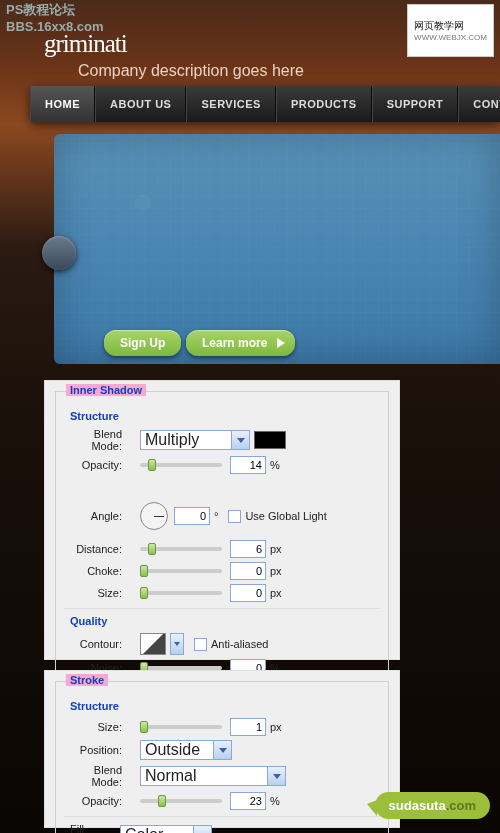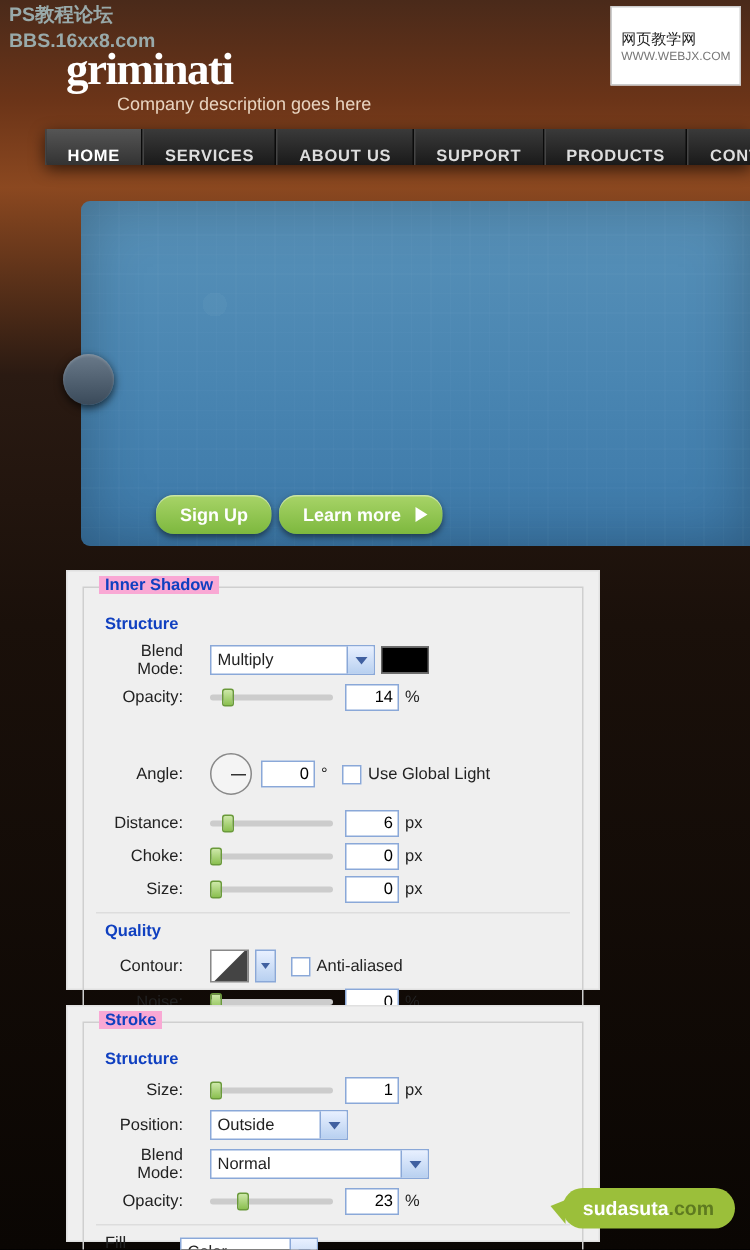--- a/index.html
+++ b/index.html
@@ -1,23 +1,23 @@
 <!DOCTYPE html>
 <html><head>
 <meta charset="utf-8">
 <style>
 *{margin:0;padding:0;box-sizing:border-box;font-family:Tahoma,Arial,sans-serif}
 body{width:500px;height:833px;background:#000;overflow:hidden}
 .page{width:500px;height:833px;background:linear-gradient(180deg,#4a2a1a 0%,#6b3418 8%,#8b4820 15%,#2a1a12 30%,#1a100a 50%,#0a0603 100%);position:relative}
 .watermark-left{position:absolute;left:6px;top:2px;color:#9aa;font-size:13px;line-height:1.3;z-index:10;font-weight:600}
 .watermark-right{position:absolute;right:6px;top:4px;background:#fff;padding:14px 6px;font-size:10px;color:#222;z-index:10;border:1px solid #ccc}
 .watermark-right .sub{font-size:8px;color:#777}
-.logo{position:absolute;left:44px;top:30px;color:#fff;font-size:30px;font-weight:700;letter-spacing:-1px;font-family:Georgia,serif}
-.tagline{position:absolute;left:78px;top:62px;color:#e8d4c0;font-size:12px}
-.nav{position:absolute;left:30px;top:86px;width:470px;height:24px;background:linear-gradient(180deg,#3a3a3a,#1a1a1a);border-radius:4px 0 0 4px;display:flex;box-shadow:0 3px 10px rgba(0,0,0,.6)}
+.logo{position:absolute;left:44px;top:30px;color:#fff;font-size:25px;font-weight:400;letter-spacing:-1px;font-family:Georgia,serif}
+.tagline{position:absolute;left:78px;top:62px;color:#e8d4c0;font-size:16px}
+.nav{position:absolute;left:30px;top:86px;width:470px;height:36px;background:linear-gradient(180deg,#3a3a3a,#1a1a1a);border-radius:4px 0 0 4px;display:flex;box-shadow:0 3px 10px rgba(0,0,0,.6)}
 .nav-item{padding:0 14px;line-height:36px;color:#ddd;font-size:11px;font-weight:700;letter-spacing:0.5px;border-right:1px solid #0a0a0a;border-left:1px solid #444;cursor:pointer;white-space:nowrap}
 .nav-item.active{background:linear-gradient(180deg,#555,#333);color:#fff}
 .hero{position:absolute;left:54px;top:134px;width:446px;height:230px;background:linear-gradient(180deg,#5891b8 0%,#4a86b2 50%,#3c78a8 100%);border-radius:6px 0 0 6px;box-shadow:inset 0 0 40px rgba(0,0,0,.25)}
 .hero:before{content:"";position:absolute;inset:0;background:repeating-linear-gradient(0deg,transparent 0 12px,rgba(255,255,255,.03) 12px 13px),repeating-linear-gradient(90deg,transparent 0 12px,rgba(255,255,255,.03) 12px 13px),radial-gradient(circle at 20% 30%,rgba(255,255,255,.05) 0 8px,transparent 8px);opacity:.6}
 .knob{position:absolute;left:42px;top:236px;width:34px;height:34px;border-radius:50%;background:linear-gradient(180deg,#6a7a8a,#3a4a5a);box-shadow:0 2px 6px rgba(0,0,0,.7),inset 0 1px 2px rgba(255,255,255,.2)}
 .btn{position:absolute;height:26px;border-radius:12px;background:linear-gradient(180deg,#a8d468,#7db83e);color:#fff;font-size:12px;font-weight:700;line-height:26px;padding:0 16px;box-shadow:0 2px 4px rgba(0,0,0,.5),inset 0 1px 0 rgba(255,255,255,.4);cursor:pointer}
 .btn-signup{left:104px;top:330px}
 .btn-learn{left:186px;top:330px;padding-right:28px}
 .arrow{position:absolute;right:10px;top:8px;width:0;height:0;border-left:8px solid #fff;border-top:5px solid transparent;border-bottom:5px solid transparent}
 .panel{position:absolute;background:#efefef;border:1px solid #e0e0e0;font-size:11px;color:#222}
@@ -25,21 +25,21 @@
 .panel2{left:44px;top:670px;width:356px;height:158px}
 .fieldset{position:relative;margin:10px;border:1px solid #cfcfcf;padding:18px 8px 10px}
 .legend{position:absolute;top:-8px;left:10px;background:#f9a8d4;padding:0 4px;color:#1040c0;font-weight:700;font-size:11px}
 .sub-legend{color:#1040c0;font-size:11px;font-weight:700;margin:0 0 6px 6px}
 .row{display:flex;align-items:center;margin:4px 0}
 .lbl{width:76px;text-align:right;padding-right:18px;font-size:11px}
 .slider{flex:0 0 82px;height:4px;background:#ccc;position:relative;border-radius:2px;margin-right:8px}
 .slider .thumb{position:absolute;left:8px;top:-4px;width:8px;height:12px;background:linear-gradient(180deg,#cde8a8,#8bc050);border:1px solid #6a9a3a;border-radius:2px}
 .numbox{width:36px;height:18px;border:1px solid #8aa8d8;background:#fff;text-align:right;padding:1px 3px;font-size:11px}
 .unit{margin-left:4px;font-size:11px}
-.select{height:20px;border:1px solid #8aa8d8;background:#fff;display:flex;align-items:center;position:relative;font-size:11px;padding:0 20px 0 4px;cursor:pointer}
+.select{height:20px;border:1px solid #8aa8d8;background:#fff;display:flex;align-items:center;position:relative;font-size:16px;padding:0 20px 0 4px;cursor:pointer}
 .select .chev{position:absolute;right:0;top:0;width:18px;height:18px;background:linear-gradient(180deg,#e8f0ff,#b8d0f0);border-left:1px solid #8aa8d8;display:flex;align-items:center;justify-content:center}
 .select .chev:after{content:"";border-left:4px solid transparent;border-right:4px solid transparent;border-top:5px solid #4060a0}
 .swatch{width:32px;height:18px;background:#000;border:1px solid #666;margin-left:4px}
 .angle-dial{width:28px;height:28px;border:1px solid #888;border-radius:50%;background:#f4f4f4;position:relative;margin-right:6px}
 .angle-dial:after{content:"";position:absolute;left:50%;top:50%;width:10px;height:1px;background:#333;transform-origin:left}
 .chk{width:13px;height:13px;border:1px solid #8aa8d8;background:#fff;margin-right:4px;display:inline-block;vertical-align:middle}
 .contour-sw{width:26px;height:22px;border:1px solid #888;background:linear-gradient(135deg,#fff 49%,#444 51%);margin-right:4px;vertical-align:middle;display:inline-block}
 .contour-chev{width:14px;height:22px;border:1px solid #8aa8d8;background:linear-gradient(180deg,#e8f0ff,#b8d0f0);display:inline-flex;align-items:center;justify-content:center;margin-right:10px;vertical-align:middle}
 .contour-chev:after{content:"";border-left:3px solid transparent;border-right:3px solid transparent;border-top:4px solid #4060a0}
 .hr{border:0;border-top:1px solid #ddd;margin:6px 0}
@@ -55,24 +55,24 @@
     <span>PS教程论坛</span><br><span>BBS.16xx8.com</span>
   </div>
   <div class="watermark-right">
     <span>网页教学网</span><div class="sub">WWW.WEBJX.COM</div>
   </div>
   <div class="logo">griminati</div>
   <div class="tagline">Company description goes here</div>
 
   <div class="nav">
     <div class="nav-item active">HOME</div>
+    <div class="nav-item">ABOUT US</div>
     <div class="nav-item">SERVICES</div>
-    <div class="nav-item">ABOUT US</div>
+    <div class="nav-item">PRODUCTS</div>
     <div class="nav-item">SUPPORT</div>
-    <div class="nav-item">PRODUCTS</div>
     <div class="nav-item">CONTACT</div>
   </div>
 
   <div class="hero"></div>
   <div class="knob"></div>
   <div class="btn btn-signup">Sign Up</div>
   <div class="btn btn-learn"><span>Learn more</span><span class="arrow"></span></div>
 
   <div class="panel panel1">
     <div class="fieldset">

